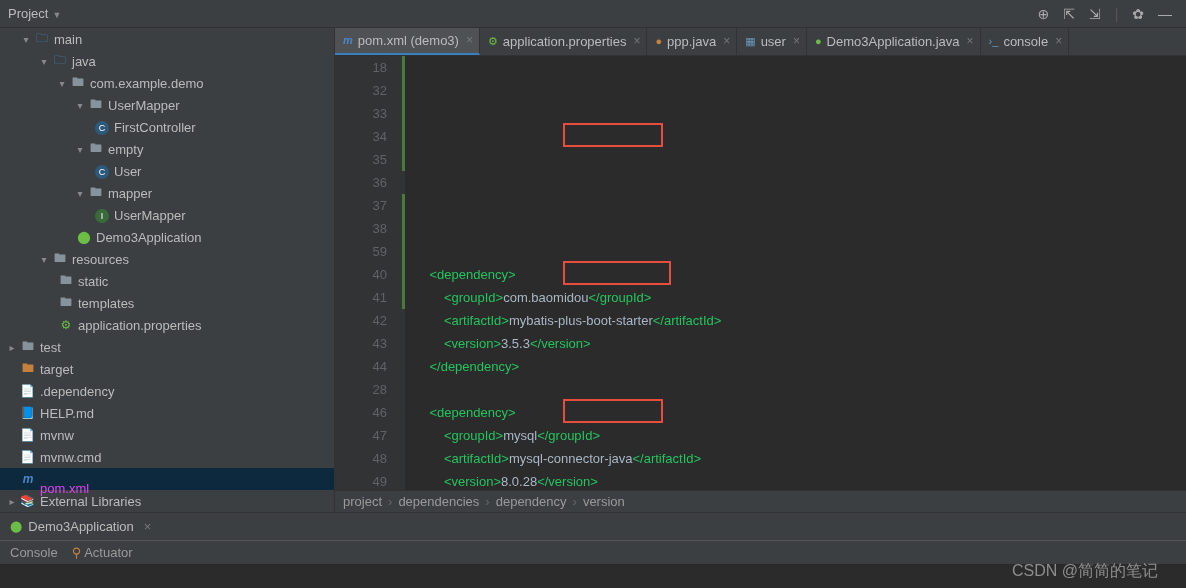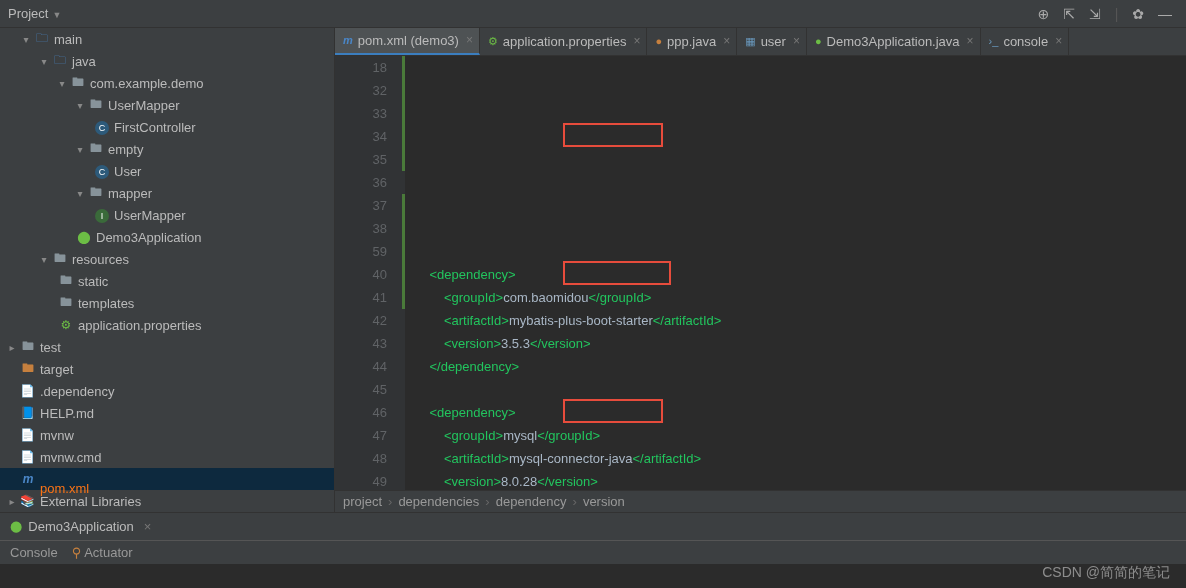--- a/index.html
+++ b/index.html
@@ -10,21 +10,21 @@
 .top-bar .spacer { flex:1; }
 .top-bar .toolbar-icons { display:flex; gap:14px; align-items:center; padding-right:6px;}
 .top-bar .toolbar-icons span { color:#aaa; cursor:pointer; font-size:14px;}
 .main-area { display:flex; height:484px; }
 .project-tree { width:335px; background:#3c3f41; border-right:1px solid #323232; overflow:auto; font-size:13px;}
 .project-tree .tree-item { display:flex; align-items:center; height:22px; white-space:nowrap; cursor:pointer;}
 .project-tree .tree-item .arrow { width:16px; text-align:center; color:#888; font-size:10px;}
 .project-tree .tree-item .ico { width:16px; margin-right:4px; text-align:center; font-size:12px;}
 .project-tree .tree-item .text { color:#bbb; }
 .project-tree .tree-item.selected { background:#0d293e; }
-.project-tree .tree-item.selected .text { color:#f97316;margin-top:18px; }
+.project-tree .tree-item.selected .text { color:#d946ef;margin-top:18px; }
 .folder-ico { color:#87939a;}
 .folder-blue { color:#4a86c7;}
 .folder-orange { color:#c6803e;}
 .class-ico { color:#5e9abf; background:#2d5a7a; border-radius:50%; width:14px;height:14px; display:inline-flex;align-items:center;justify-content:center;font-size:9px;color:#fff;}
 .java-boot { color:#6cbd45;}
 .file-md { color:#6897bb;}
 .editor-col { flex:1; display:flex; flex-direction:column; background:#2b2b2b; }
 .tabs-row { height:28px; background:#3c3f41; display:flex; align-items:flex-end; border-bottom:1px solid #323232; overflow:hidden;}
 .tab { height:28px; display:flex; align-items:center; padding:0 6px 0 8px; gap:5px; border-right:1px solid #323232; cursor:pointer; font-size:12px;}
 .tab.active { background:#4e5254; border-bottom:2px solid #3b7ebf; height:28px;}
@@ -43,21 +43,21 @@
 .breadcrumb { height:22px; background:#3c3f41; border-top:1px solid #323232; display:flex; align-items:center; padding-left:8px; font-size:12px; gap:6px;}
 .breadcrumb .sep { color:#666;}
 .breadcrumb .crumb { color:#999; cursor:pointer;}
 .run-row { height:28px; background:#3c3f41; display:flex;align-items:center; padding-left:10px; gap:6px; border-top:1px solid #323232;}
 .run-row .run-ico{color:#6cbd45;font-size:11px;}
 .run-row .run-name{color:#bbb;}
 .run-row .run-close{color:#777;margin-left:4px;}
 .bottom-status { height:24px; background:#3c3f41; display:flex; align-items:center; padding:0 10px; gap:14px; border-top:1px solid #555; font-size:12px;}
 .bottom-status .stat-item{color:#999;cursor:pointer;}
 .bottom-status .actuator-ico{color:#c6803e;}
-.watermark { position:absolute; right:16px; bottom:6px; color:rgba(220,220,220,0.55); font-size:14px; pointer-events:none;}
+.watermark { position:absolute; right:28px; bottom:6px; color:rgba(220,220,220,0.55); font-size:16px; pointer-events:none;}
 </style>
 </head>
 <body>
 
 <div class="top-bar">
   <span class="project-label">Project</span>
   <span class="spacer"></span>
   <div class="toolbar-icons">
     <span>⊕</span>
     <span>⇱</span>
@@ -213,21 +213,21 @@
         <div class="ln">35</div>
         <div class="ln">36</div>
         <div class="ln">37</div>
         <div class="ln">38</div>
         <div class="ln">59</div>
         <div class="ln">40</div>
         <div class="ln">41</div>
         <div class="ln">42</div>
         <div class="ln">43</div>
         <div class="ln">44</div>
-        <div class="ln">45</div>
+        <div class="ln">28</div>
         <div class="ln">46</div>
         <div class="ln">47</div>
         <div class="ln">48</div>
         <div class="ln">49</div>
 
       </div>
       <div class="code-area" id="code-area">
         
         <div class="change-bar" style="top:0;height:115px"></div>
         <div class="change-bar" style="top:138px;height:115px"></div>

